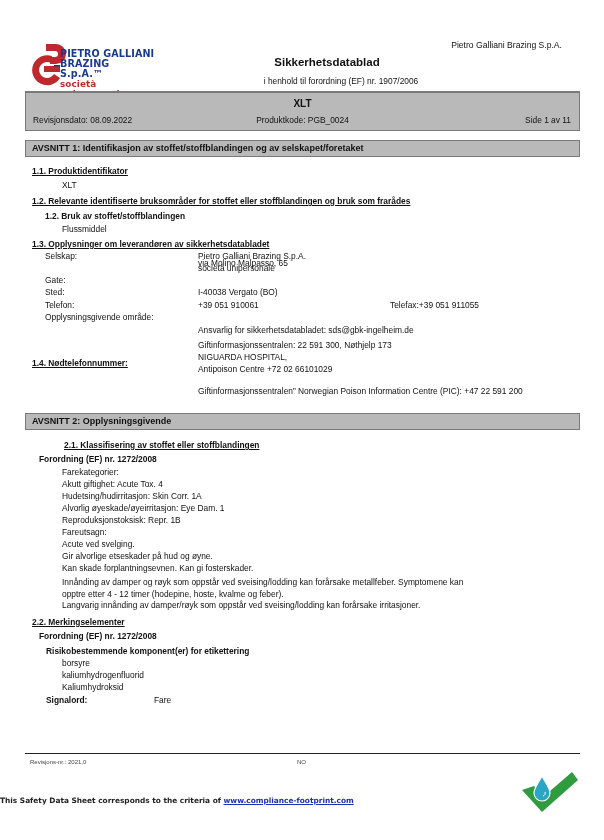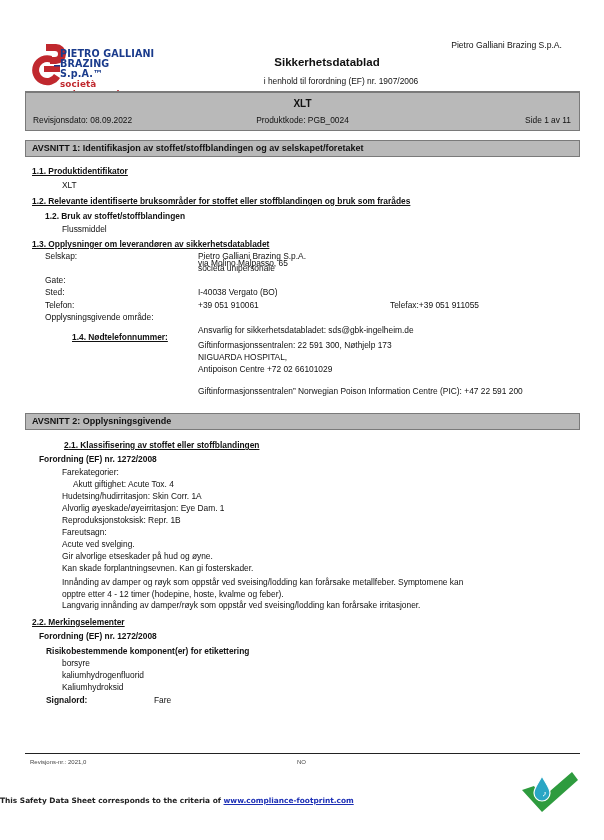--- a/index.html
+++ b/index.html
@@ -75,32 +75,32 @@
 <div class="abs" style="left:45px;top:275px;">Gate:</div>
 <div class="abs" style="left:198px;top:258px;">via Molino Malpasso, 65</div>
 <div class="abs" style="left:45px;top:287px;">Sted:</div>
 <div class="abs" style="left:198px;top:287px;">I-40038 Vergato (BO)</div>
 <div class="abs" style="left:45px;top:300px;">Telefon:</div>
 <div class="abs" style="left:198px;top:300px;">+39 051 910061</div>
 <div class="abs" style="left:390px;top:300px;">Telefax:+39 051 911055</div>
 <div class="abs" style="left:45px;top:312px;">Opplysningsgivende område:</div>
 <div class="abs" style="left:198px;top:325px;">Ansvarlig for sikkerhetsdatabladet: sds@gbk-ingelheim.de</div>
 
-<div class="abs h-und" style="left:32px;top:332px;margin-left:40px;">1.4. Nødtelefonnummer:</div>
+<div class="abs h-und" style="left:32px;top:358px;">1.4. Nødtelefonnummer:</div>
 <div class="abs" style="left:198px;top:340px;">Giftinformasjonssentralen: 22 591 300, Nøthjelp 173</div>
 <div class="abs" style="left:198px;top:352px;">NIGUARDA HOSPITAL,</div>
 <div class="abs" style="left:198px;top:364px;">Antipoison Centre +72 02 66101029</div>
 <div class="abs" style="left:198px;top:386px;">Giftinformasjonssentralen” Norwegian Poison Information Centre (PIC): +47 22 591 200</div>
 
 <div class="abs sec-bar" style="top:413px;">AVSNITT 2: Opplysningsgivende</div>
 
 <div class="abs h-und" style="left:32px;top:440px;margin-left:32px;">2.1. Klassifisering av stoffet eller stoffblandingen</div>
 <div class="abs b" style="left:39px;top:454px;">Forordning (EF) nr. 1272/2008</div>
 <div class="abs" style="left:62px;top:467px;">Farekategorier:</div>
-<div class="abs" style="left:62px;top:479px;margin-left:11px;">Akutt giftighet: Acute Tox. 4</div>
+<div class="abs" style="left:62px;top:479px;">Akutt giftighet: Acute Tox. 4</div>
 <div class="abs" style="left:62px;top:491px;">Hudetsing/hudirritasjon: Skin Corr. 1A</div>
 <div class="abs" style="left:62px;top:503px;">Alvorlig øyeskade/øyeirritasjon: Eye Dam. 1</div>
 <div class="abs" style="left:62px;top:515px;">Reproduksjonstoksisk: Repr. 1B</div>
 <div class="abs" style="left:62px;top:527px;">Fareutsagn:</div>
 <div class="abs" style="left:62px;top:539px;">Acute ved svelging.</div>
 <div class="abs" style="left:62px;top:551px;">Gir alvorlige etseskader på hud og øyne.</div>
 <div class="abs" style="left:62px;top:563px;">Kan skade forplantningsevnen. Kan gi fosterskader.</div>
 <div class="abs" style="left:62px;top:577px;">Innånding av damper og røyk som oppstår ved sveising/lodding kan forårsake metallfeber. Symptomene kan</div>
 <div class="abs" style="left:62px;top:589px;">opptre etter 4 - 12 timer (hodepine, hoste, kvalme og feber).</div>
 <div class="abs" style="left:62px;top:600px;">Langvarig innånding av damper/røyk som oppstår ved sveising/lodding kan forårsake irritasjoner.</div>

